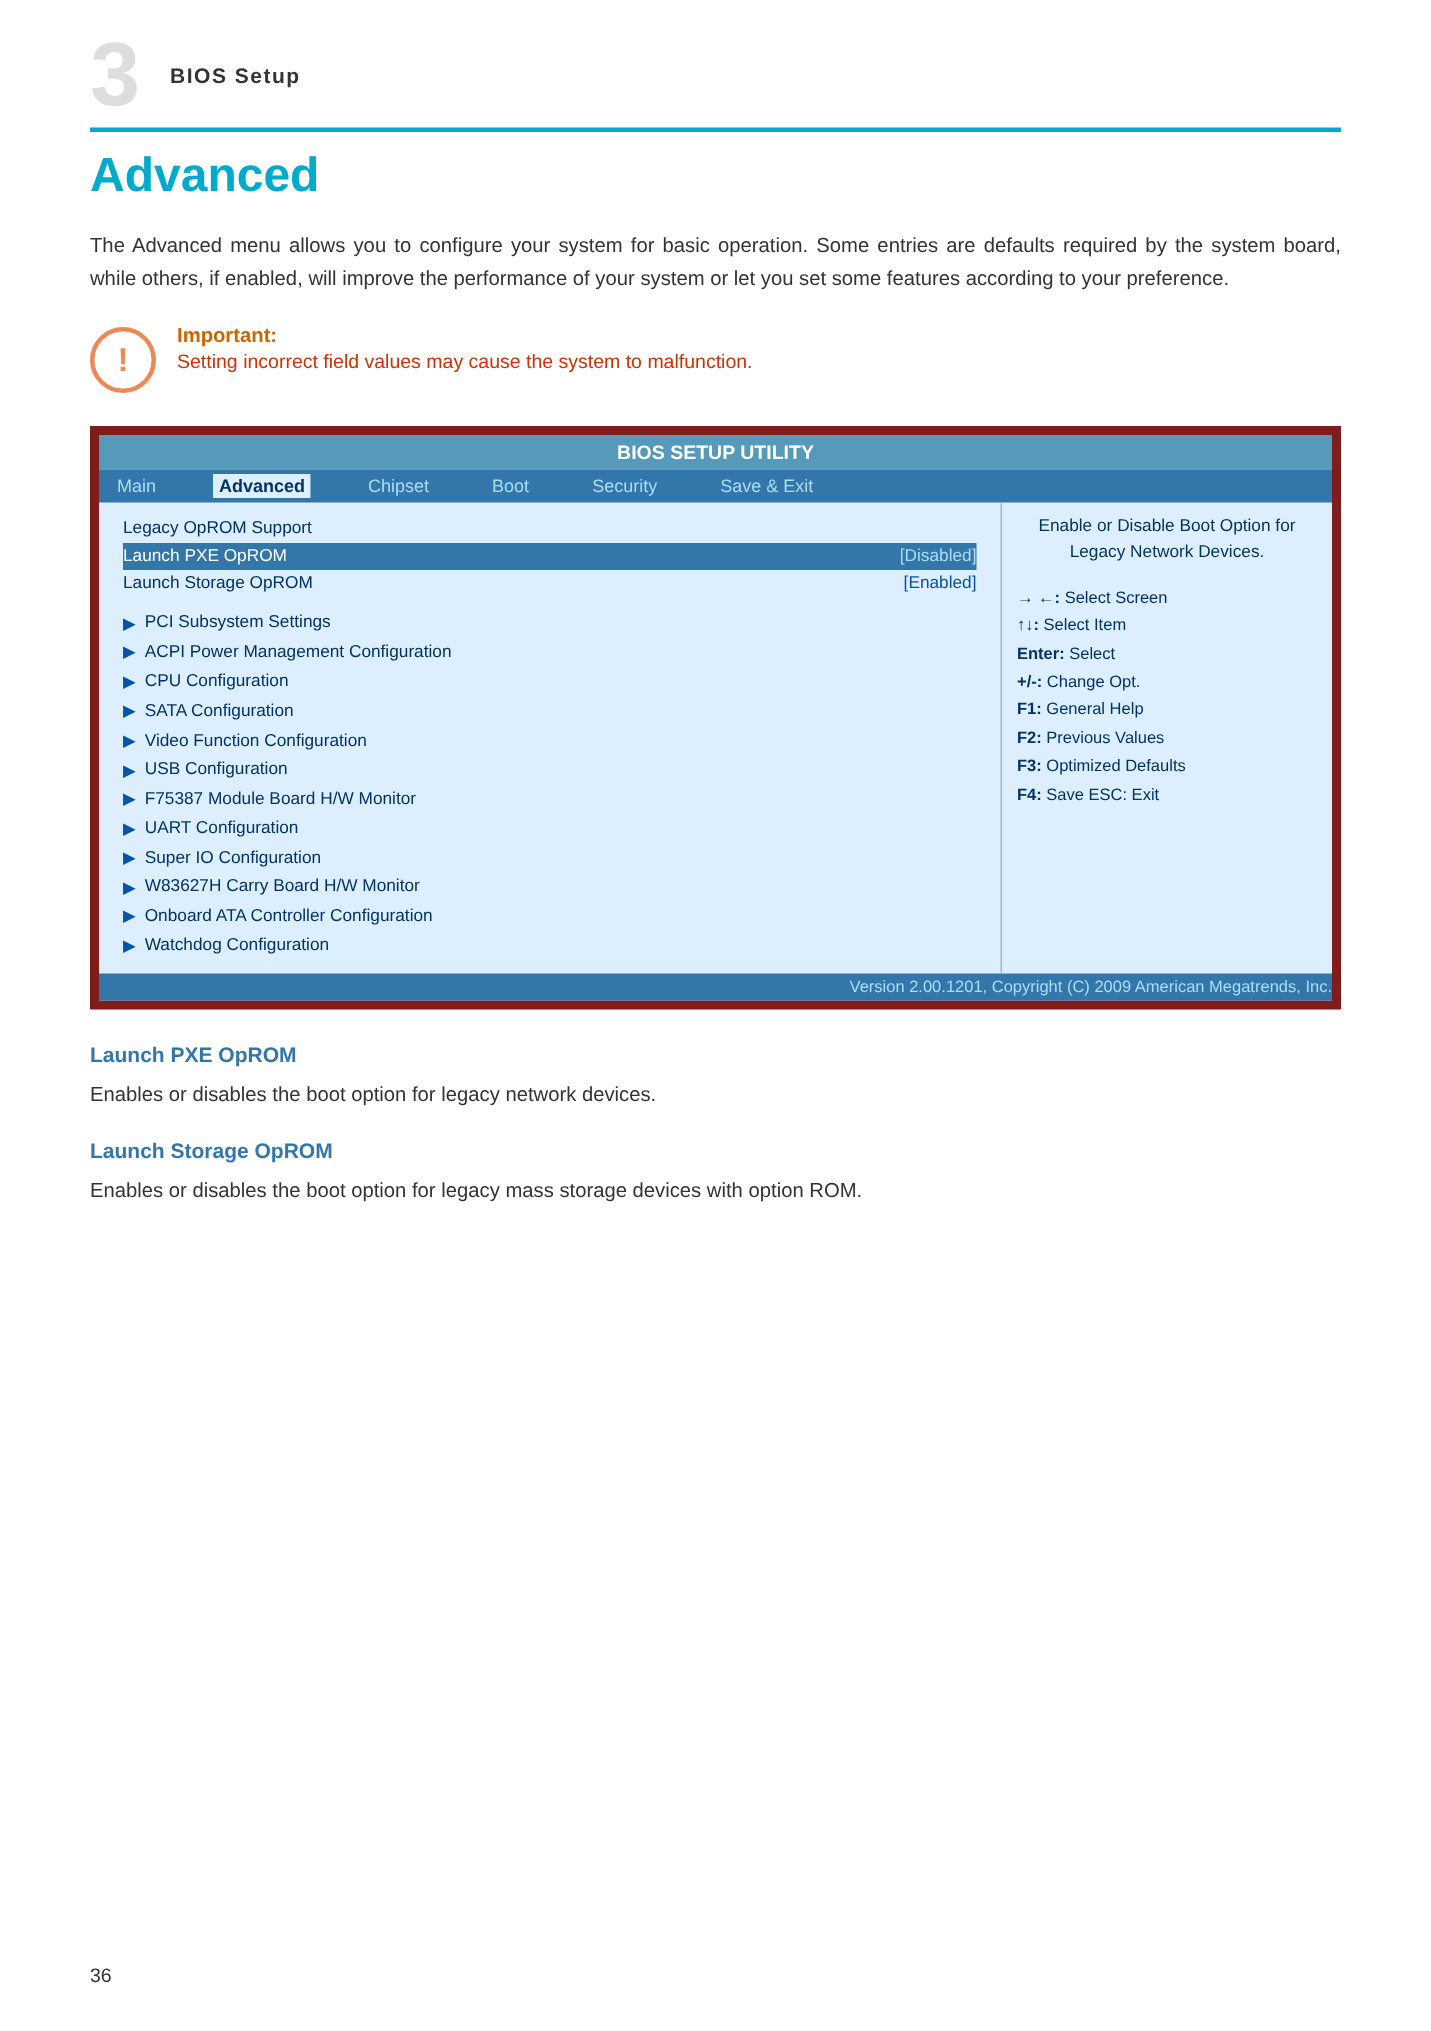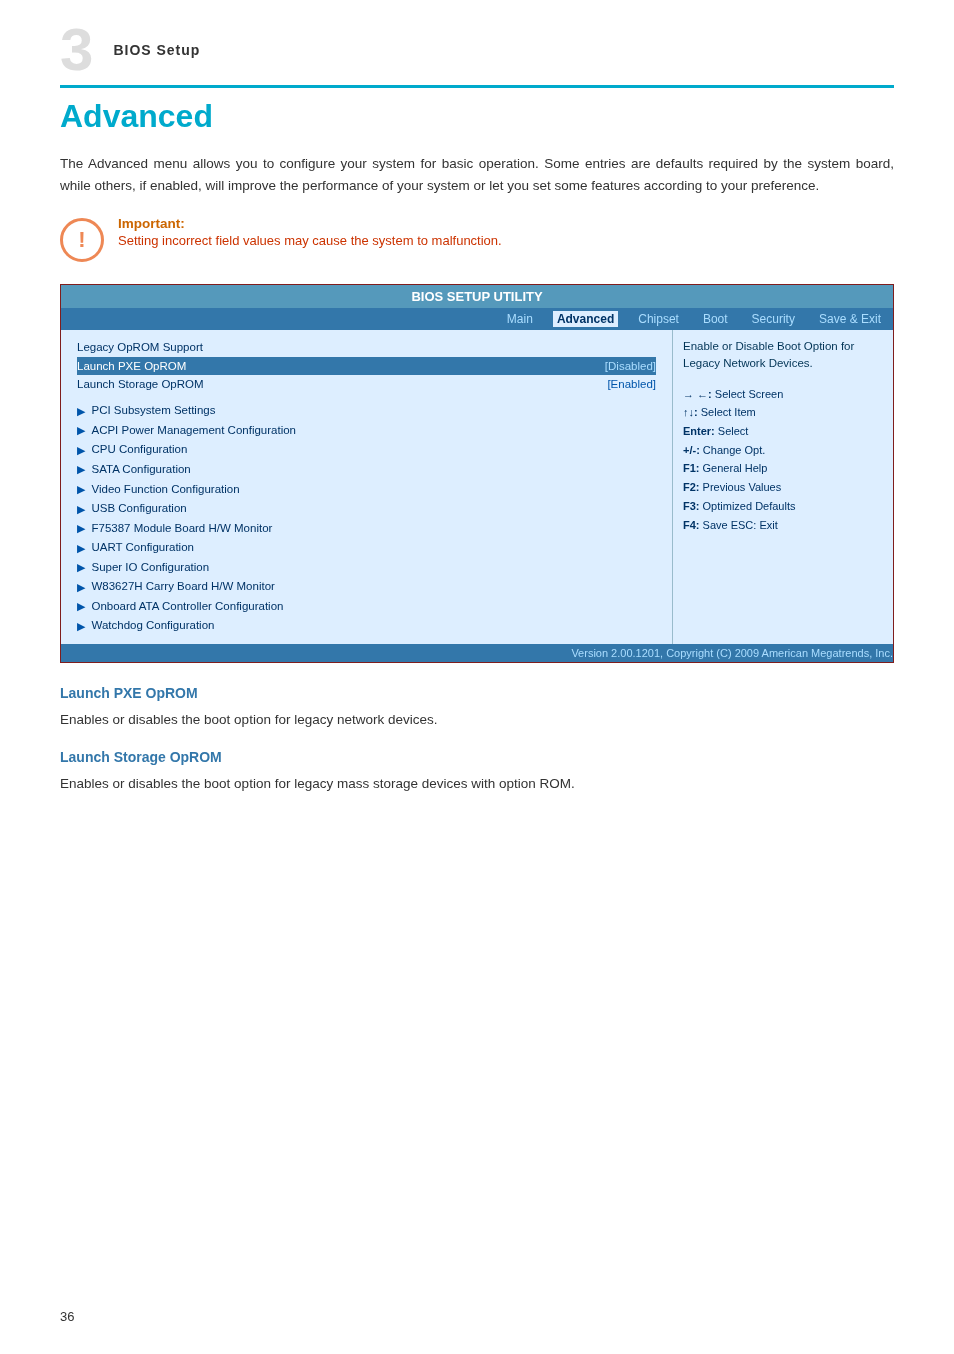--- a/index.html
+++ b/index.html
@@ -88,40 +88,39 @@
       font-size: 13.5px;
     }
     .important-content .important-msg {
       color: #cc3300;
       font-size: 13px;
       margin-top: 2px;
     }
 
     
     .bios-box {
-      border: 1px solid #7f1d1d;
+      border: 6px solid #7f1d1d;
       background: #ddeeff;
       width: 100%;
       margin-bottom: 22px;
       font-size: 12px;
     }
     .bios-title-bar {
       background: #5599bb;
       color: #fff;
       text-align: center;
       font-weight: bold;
       font-size: 13px;
       padding: 4px 0;
     }
     .bios-menu-bar {
       display: flex;
       background: #3377aa;
       padding: 3px 8px;
-      gap: 16px;
-      justify-content: flex-end;
+      gap: 34px;
     }
     .bios-menu-item {
       color: #aaddff;
       font-size: 12px;
       padding: 1px 4px;
       cursor: pointer;
     }
     .bios-menu-item.active {
       background: #ddeeff;
       color: #003366;
@@ -140,20 +139,21 @@
       width: 220px;
       padding: 8px 10px;
       font-size: 11.5px;
       color: #003366;
     }
     .bios-right-top {
       margin-bottom: 12px;
       color: #003355;
       font-size: 11.5px;
       line-height: 1.5;
+      text-align: center;
     }
     .bios-right-help {
       font-size: 11px;
       color: #003366;
       line-height: 1.7;
     }
     .bios-right-help .key {
       font-weight: bold;
     }
 

